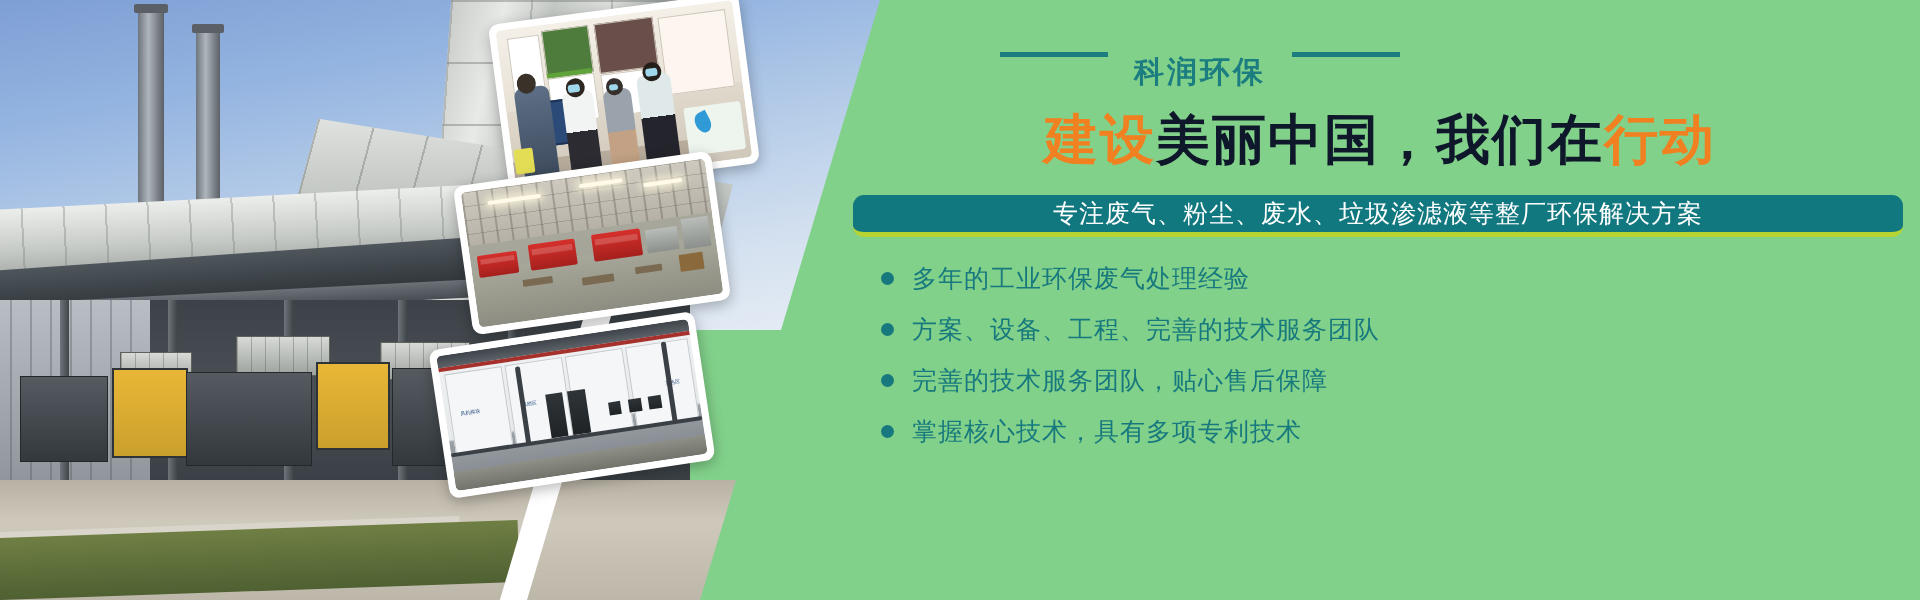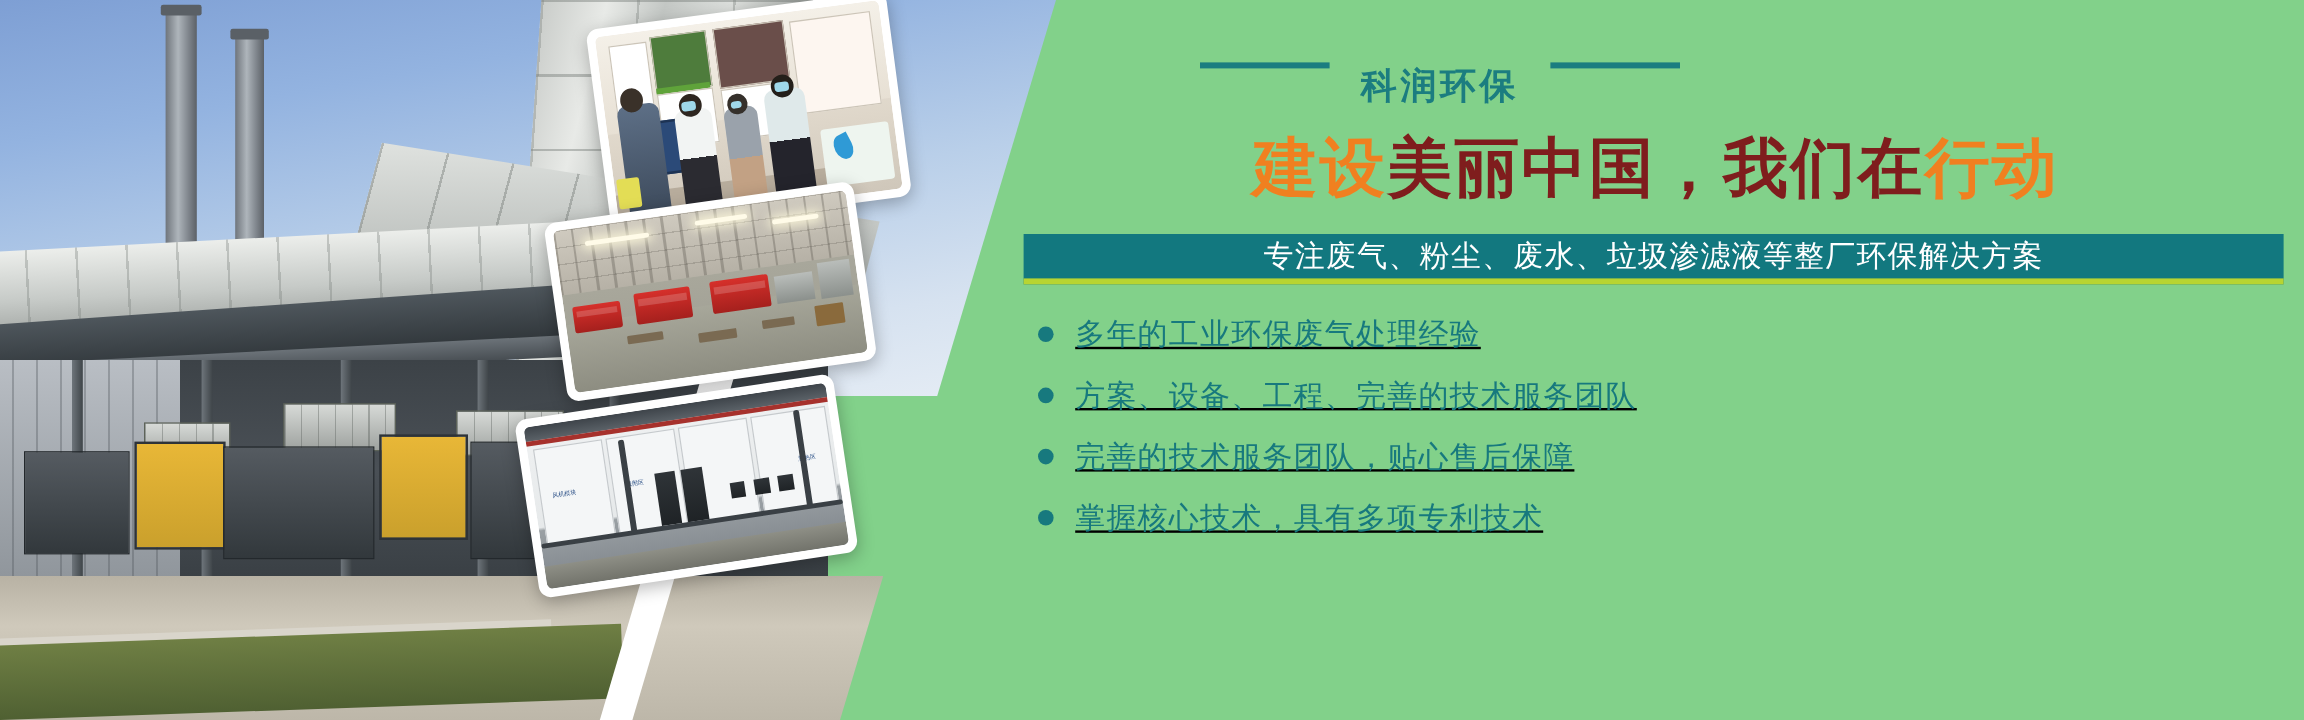--- a/index.html
+++ b/index.html
@@ -193,36 +193,36 @@
     color:#1b7d80;font-size:30px;font-weight:bold;letter-spacing:3px;white-space:nowrap;
   }
 
   
   .headline{
     position:absolute;left:10px;top:104px;width:1050px;
     text-align:center;
     font-size:54px;font-weight:bold;letter-spacing:2px;white-space:nowrap;
   }
   .hl-orange{color:#f08020;}
-  .hl-teal{color:#7f1d1d;}
+  .hl-teal{color:#0f172a;}
 
   
   .subtitle{
     position:absolute;left:8px;top:195px;width:1050px;height:42px;
     background:#12787f;
     border-bottom:5px solid #b7d432;
     box-sizing:border-box;
-    display:flex;align-items:center;justify-content:center;
+    display:flex;align-items:center;justify-content:center;border-radius:11px;
   }
   .subtitle span{
     color:#ffffff;font-size:25px;letter-spacing:1px;white-space:nowrap;
   }
 
   
-  .bullets{position:absolute;left:12px;top:262px;width:1040px;text-decoration:underline;}
+  .bullets{position:absolute;left:28px;top:262px;width:1040px;}
   .bullet{
     display:flex;align-items:center;gap:18px;
     margin-bottom:18px;padding-left:8px;
   }
   .dot{
     width:13px;height:13px;border-radius:50%;background:#17797e;flex:0 0 13px;
   }
   .bullet-text{
     color:#17797e;font-size:25px;letter-spacing:1px;white-space:nowrap;
   }

